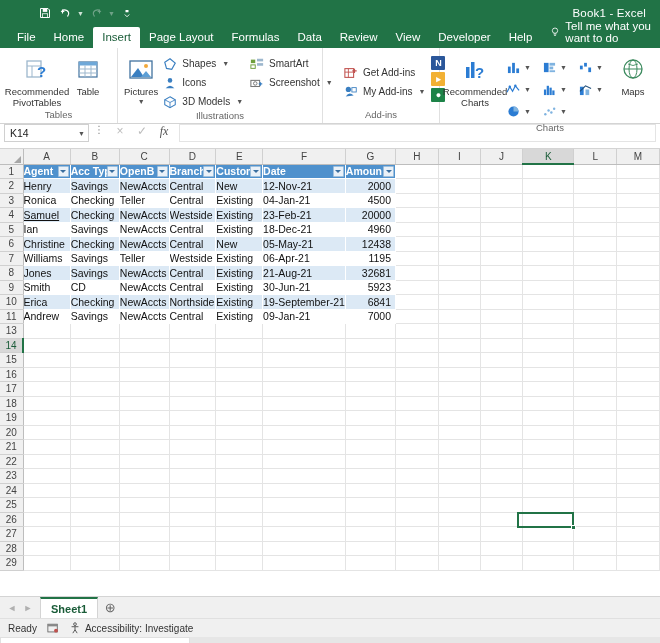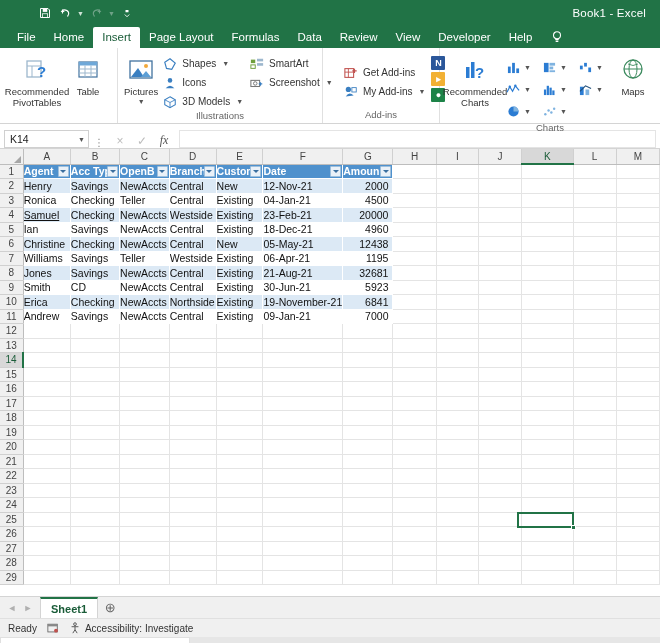--- a/index.html
+++ b/index.html
@@ -100,21 +100,21 @@
     display: flex; align-items: center; width: 36px; height: 22px;
   }
   .chartbtn .ico { width: 19px; height: 18px; display:flex; align-items:center; justify-content:center; }
   .chartbtn .dcaret { font-size: 7px; color: #555; margin-left: 1px; }
 
   .officeicons { display:flex; flex-direction:column; gap:2px; padding: 4px 4px 0 2px; }
   .oi { width: 14px; height: 14px; border-radius: 1px; display:flex; align-items:center; justify-content:center; font-size:9px; color:#fff; font-weight:bold;}
 
   
   .formulabar {
-    height: 25px; background: #fff; display: flex; align-items: flex-end;
+    height: 25px; background: #fff; display: flex; align-items: flex-start;
     border-bottom: 1px solid #d4d4d4; padding: 0 4px;
   }
   .namebox {
     width: 85px; height: 18px; border: 1px solid #d0d0d0; background:#fff;
     display: flex; align-items: center; justify-content: space-between;
     padding: 0 3px 0 5px; font-size: 10.5px; color: #222;
   }
   .namebox .caret { font-size: 7px; color: #555; }
   .fb-dots { color:#888; font-size:10px; margin: 0 5px; letter-spacing:0; }
   .fb-btn { width: 22px; text-align: center; font-size: 12px; color: #bdbdbd; }
@@ -268,20 +268,21 @@
   <div class="tab">Data</div>
   <div class="tab">Review</div>
   <div class="tab">View</div>
   <div class="tab">Developer</div>
   <div class="tab">Help</div>
   <div class="tellme">
     <svg class="bulb" viewBox="0 0 12 16">
         <circle cx="6" cy="6" r="4" fill="none" stroke="#fff" stroke-width="1.2"></circle>
         <path d="M4.5 11h3M5 13h2" stroke="#fff" stroke-width="1.2" stroke-linecap="round"></path>
       </svg>
+    <span>Tell me what you want to do</span>
   </div>
 </div>
 
 <div class="ribbon">
 
   <div class="rgroup" style="width:155px;">
     <div class="rgroup-body">
       <div class="bigbtn" style="width:62px;">
         <div class="ico">
           <svg width="26" height="26" viewBox="0 0 26 26">
@@ -300,20 +301,21 @@
               <rect x="4" y="5" width="18" height="3.5" fill="#6fa8d8"></rect>
               <line x1="4" y1="12" x2="22" y2="12" stroke="#9db7cd" stroke-width="1"></line>
               <line x1="4" y1="16" x2="22" y2="16" stroke="#9db7cd" stroke-width="1"></line>
               <line x1="10" y1="8.5" x2="10" y2="20" stroke="#9db7cd" stroke-width="1"></line>
               <line x1="16" y1="8.5" x2="16" y2="20" stroke="#9db7cd" stroke-width="1"></line>
             </svg>
         </div>
         <div class="lbl">Table</div>
       </div>
     </div>
+    <div class="rgroup-label">Tables</div>
   </div>
 
   <div class="rgroup" style="width:205px;">
     <div class="rgroup-body">
       <div class="bigbtn" style="width:46px;">
         <div class="ico">
           <svg width="28" height="26" viewBox="0 0 28 26">
               <rect x="3" y="4" width="22" height="17" fill="none" stroke="#41729f" stroke-width="1.3"></rect>
               <circle cx="19" cy="9" r="2" fill="#f2a93b"></circle>
               <path d="M4 20 L11 11 L17 20 Z" fill="#3a7fc1"></path>
@@ -718,54 +720,38 @@
           <td class="cell" style="width: 49px;"></td>
           <td class="cell" style="width: 49px;"></td>
         </tr>
         <tr>
           <td class="rowhead">10</td>
           <td class="cell tbl-cell band" style="width: 48px;">Erica</td>
           <td class="cell tbl-cell band" style="width: 50px;">Checking</td>
           <td class="cell tbl-cell band" style="width: 50px;">NewAccts</td>
           <td class="cell tbl-cell band" style="width: 47px;">Northside</td>
           <td class="cell tbl-cell band" style="width: 48px;">Existing</td>
-          <td class="cell tbl-cell band" style="width: 58px;">19-November-21</td>
+          <td class="cell tbl-cell band" style="width: 58px;">19-September-21</td>
           <td class="cell tbl-cell band num" style="width: 50px;">6841</td>
           <td class="cell" style="width: 49px;"></td>
           <td class="cell" style="width: 49px;"></td>
           <td class="cell" style="width: 49px;"></td>
           <td class="cell" style="width: 59px;"></td>
           <td class="cell" style="width: 49px;"></td>
           <td class="cell" style="width: 49px;"></td>
         </tr>
         <tr>
           <td class="rowhead">11</td>
           <td class="cell tbl-cell band2" style="width: 48px;">Andrew</td>
           <td class="cell tbl-cell band2" style="width: 50px;">Savings</td>
           <td class="cell tbl-cell band2" style="width: 50px;">NewAccts</td>
           <td class="cell tbl-cell band2" style="width: 47px;">Central</td>
           <td class="cell tbl-cell band2" style="width: 48px;">Existing</td>
           <td class="cell tbl-cell band2" style="width: 58px;">09-Jan-21</td>
           <td class="cell tbl-cell band2 num" style="width: 50px;">7000</td>
-          <td class="cell" style="width: 49px;"></td>
-          <td class="cell" style="width: 49px;"></td>
-          <td class="cell" style="width: 49px;"></td>
-          <td class="cell" style="width: 59px;"></td>
-          <td class="cell" style="width: 49px;"></td>
-          <td class="cell" style="width: 49px;"></td>
-        </tr>
-        <tr>
-          <td class="rowhead">12</td>
-          <td class="cell" style="width: 48px;"></td>
-          <td class="cell" style="width: 50px;"></td>
-          <td class="cell" style="width: 50px;"></td>
-          <td class="cell" style="width: 47px;"></td>
-          <td class="cell" style="width: 48px;"></td>
-          <td class="cell" style="width: 58px;"></td>
-          <td class="cell" style="width: 50px;"></td>
           <td class="cell" style="width: 49px;"></td>
           <td class="cell" style="width: 49px;"></td>
           <td class="cell" style="width: 49px;"></td>
           <td class="cell" style="width: 59px;"></td>
           <td class="cell" style="width: 49px;"></td>
           <td class="cell" style="width: 49px;"></td>
         </tr>
         <tr>
           <td class="rowhead">13</td>
           <td class="cell" style="width: 48px;"></td>

